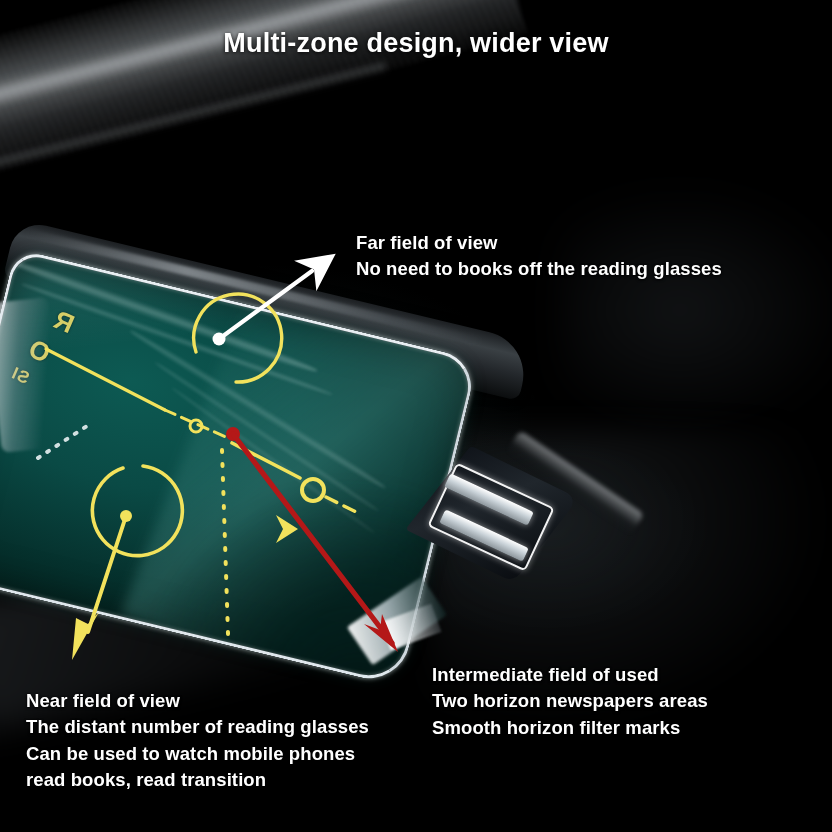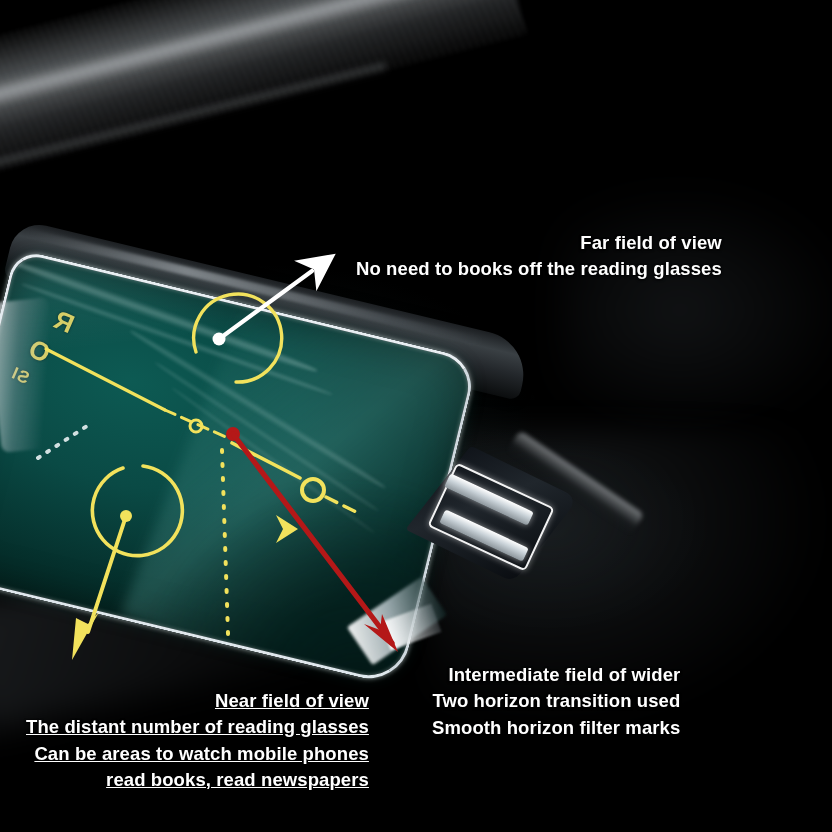--- a/index.html
+++ b/index.html
@@ -312,37 +312,36 @@
   
   .cap {
     position: absolute;
     color: #ffffff;
     font-family: "Liberation Sans", sans-serif;
     font-weight: 700;
     letter-spacing: .1px;
     line-height: 1.42;
     text-shadow: 0 0 2px rgba(0,0,0,.95), 0 1px 3px rgba(0,0,0,.9);
     white-space: nowrap;
-    text-align: right;
   }
   .title {
     position: absolute;
     top: 28px;
     left: 0;
     width: 832px;
     text-align: center;
     color: #ffffff;
     font-family: "Liberation Sans", sans-serif;
     font-size: 27px;
     font-weight: 700;
     letter-spacing: .2px;
     text-shadow: 0 1px 4px rgba(0,0,0,.9);
   }
   .blk-far  { left: 356px; top: 230px; font-size: 18.5px; }
-  .blk-near { left: 26px;  top: 688px; font-size: 18.5px; text-decoration: underline; }
+  .blk-near { left: 26px;  top: 688px; font-size: 18.5px; }
   .blk-mid  { left: 432px; top: 662px; font-size: 18.5px; }
   .cap div { margin: 0; padding: 0; }
 </style>
 </head>
 <body>
 
 <div id="stage">
 
   <div class="photo">
     <div class="ambient"></div>
@@ -431,32 +430,33 @@
       <circle cx="126" cy="516" r="6" fill="#f2e25c"></circle>
     </g>
 
     <g>
       <circle cx="233" cy="434" r="7" fill="#b41818"></circle>
       <line x1="233" y1="434" x2="392" y2="643" stroke="#b41818" stroke-width="5.2" stroke-linecap="round"></line>
       <path d="M 398 652 L 364 624 L 380 630 L 382 614 Z" fill="#b41818"></path>
     </g>
   </svg>
 
+  <div class="title">Multi-zone design, wider view</div>
 
   <div class="cap blk-far">
     <div>Far field of view</div>
     <div>No need to books off the reading glasses</div>
   </div>
 
   <div class="cap blk-near">
     <div>Near field of view</div>
     <div>The distant number of reading glasses</div>
-    <div>Can be areas to watch mobile phones</div>
-    <div>read books, read newspapers</div>
+    <div>Can be used to watch mobile phones</div>
+    <div>read books, read transition</div>
   </div>
 
   <div class="cap blk-mid">
-    <div>Intermediate field of wider</div>
-    <div>Two horizon transition used</div>
+    <div>Intermediate field of used</div>
+    <div>Two horizon newspapers areas</div>
     <div>Smooth horizon filter marks</div>
   </div>
 
 </div>
 
 </body></html>

